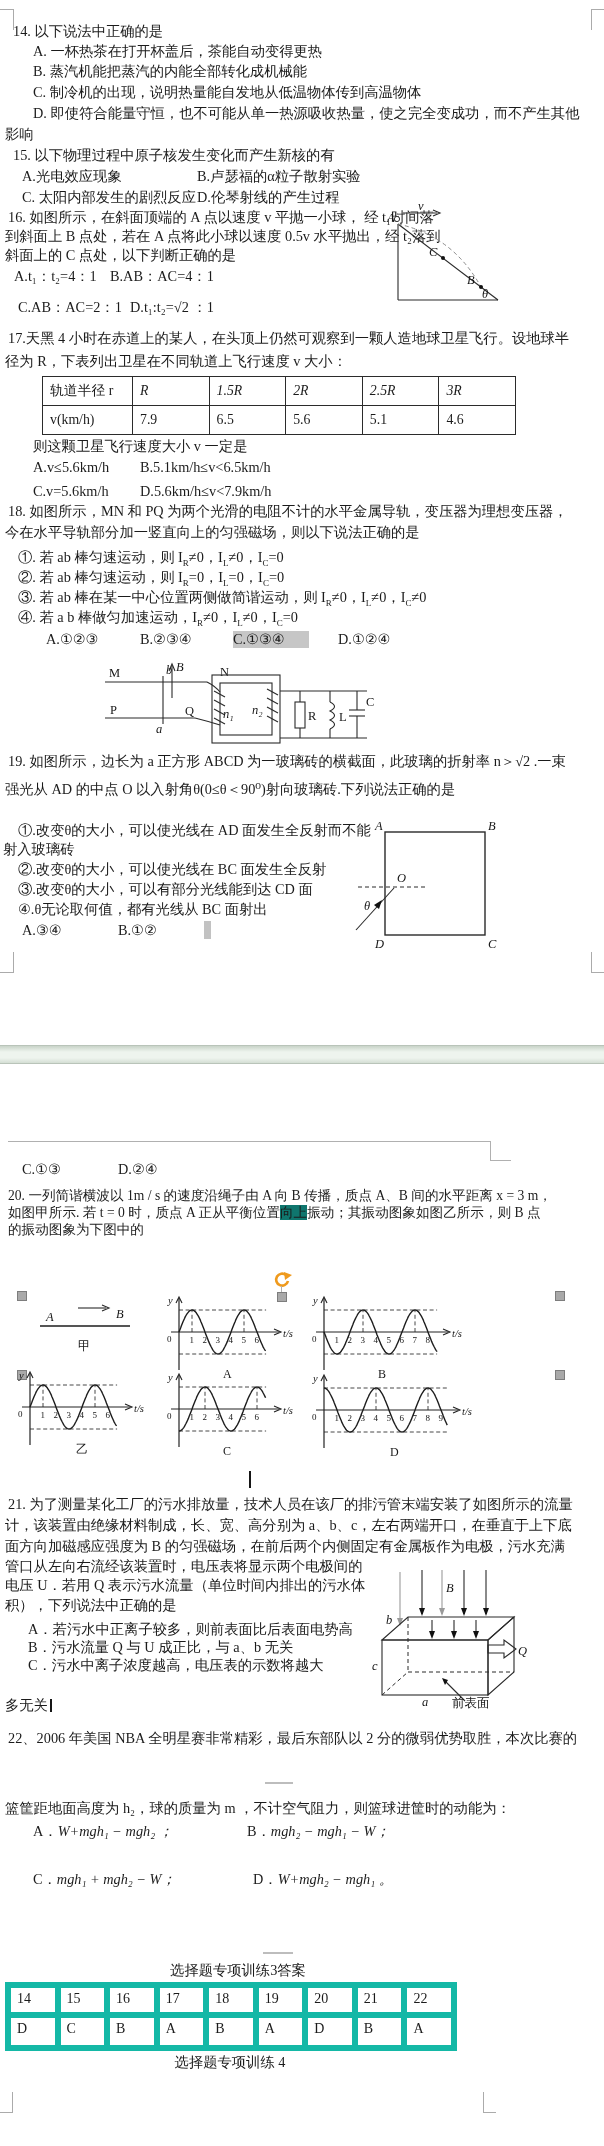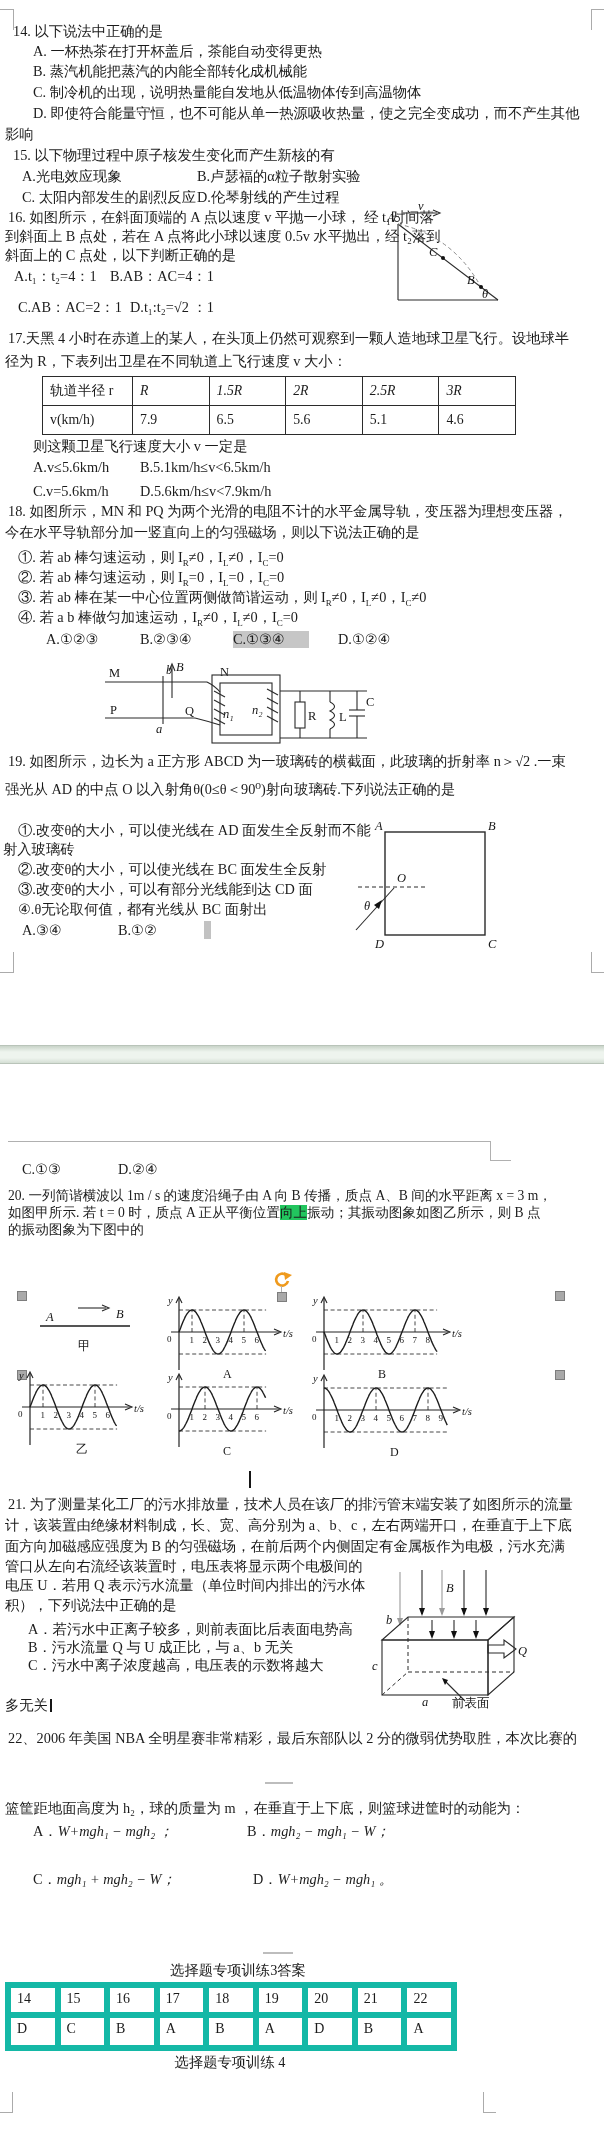--- a/index.html
+++ b/index.html
@@ -1,20 +1,20 @@
 <!DOCTYPE html>
 <html><head>
 <meta charset="utf-8">
 <style>
   html,body{margin:0;padding:0;background:#fff;font-family:"Liberation Serif","DejaVu Serif",serif;}
   #page{position:relative;width:604px;height:2146px;overflow:hidden;background:#fff;color:#1b1b1b;}
   .line{position:absolute;white-space:nowrap;font-size:14.3px;line-height:17px;color:#1b1b1b;}
   .sm{font-size:13.6px;}
   .at{position:absolute;white-space:nowrap;}
-  .hl{background:#22c55e;text-align:right;}
+  .hl{background:#0f766e;text-align:right;}
   .hlpad{background:#c6c6c6;padding-right:24px;}
   .grayblock{position:absolute;background:#c2c2c2;}
   .caret{position:absolute;width:2px;background:#161616;}
   .caret-in{display:inline-block;width:2px;height:13px;background:#161616;margin-left:2px;vertical-align:-2px;}
   .it{font-style:italic;}
   sub{font-size:9px;}
   
   table{border-collapse:collapse;table-layout:fixed;}
   .dtable td{border:1px solid #2b2b2b;font-size:13.8px;padding:2px 0 2px 7px;vertical-align:middle;}
   
@@ -430,21 +430,21 @@
       <polygon points="72,120 78,122 75,127" fill="#111"></polygon>
     <text x="82" y="149" class="figc">前表面</text>
     <path d="M118,87 L134,87 L134,82 L146,91 L134,100 L134,95 L118,95 Z" fill="#fff" class="thin"></path>
     <text x="148" y="97" class="figt">Q</text>
   </svg>
 
   <div class="stepline" style="left:265px;top:1782px;width:28px;height:2px;background:#bdbdbd;"></div>
   <div class="stepline" style="left:263px;top:1952px;width:30px;height:2px;background:#bdbdbd;"></div>
 
   <div class="line" style="left:8px;top:1730px;">22、2006 年美国 NBA 全明星赛非常精彩，最后东部队以 2 分的微弱优势取胜，本次比赛的</div>
-  <div class="line" style="left:5px;top:1800px;">篮筐距地面高度为 h₂，球的质量为 m ，在垂直于上下底，则篮球进筐时的动能为：</div>
+  <div class="line" style="left:5px;top:1800px;">篮筐距地面高度为 h₂，球的质量为 m ，不计空气阻力，则篮球进筐时的动能为：</div>
   <div class="line" style="left:0;top:1823px;width:604px;">
     <span class="at" style="left:33px;"><span>A．</span><span class="it">W+mgh₁ − mgh₂ ；</span></span>
     <span class="at" style="left:247px;"><span>B．</span><span class="it">mgh₂ − mgh₁ − W；</span></span>
   </div>
   <div class="line" style="left:0;top:1871px;width:604px;">
     <span class="at" style="left:33px;"><span>C．</span><span class="it">mgh₁ + mgh₂ − W；</span></span>
     <span class="at" style="left:253px;"><span>D．</span><span class="it">W+mgh₂ − mgh₁ 。</span></span>
   </div>
 
   <div class="ctitle" style="left:8px;top:1961px;">选择题专项训练3答案</div>

